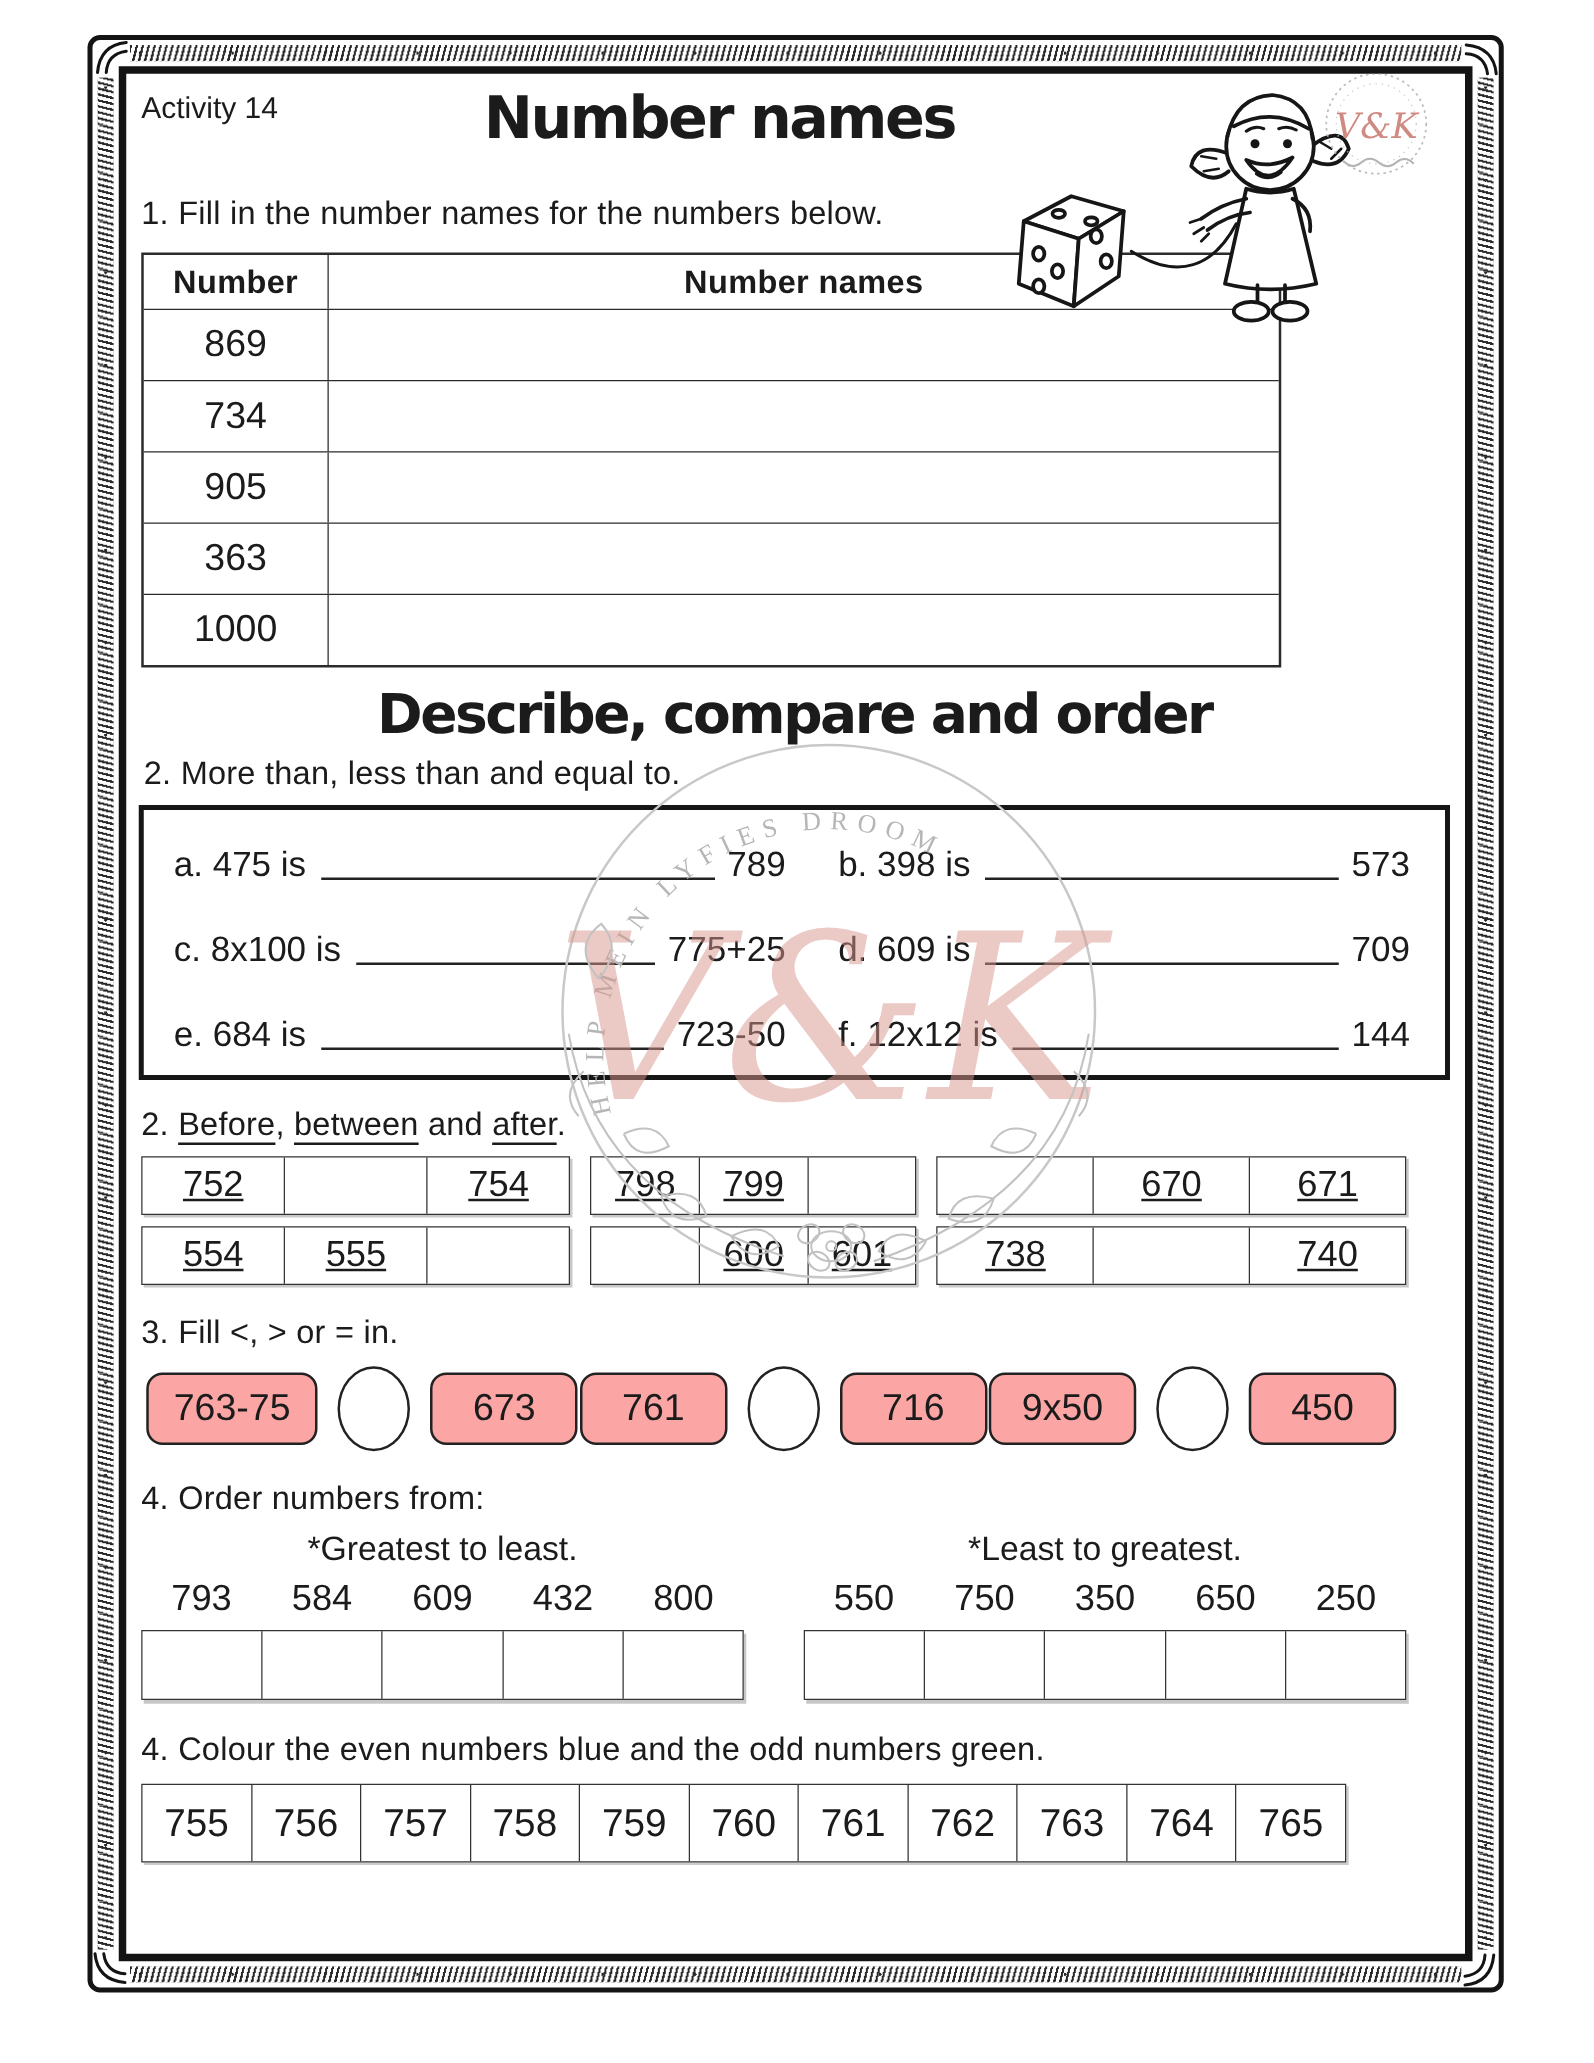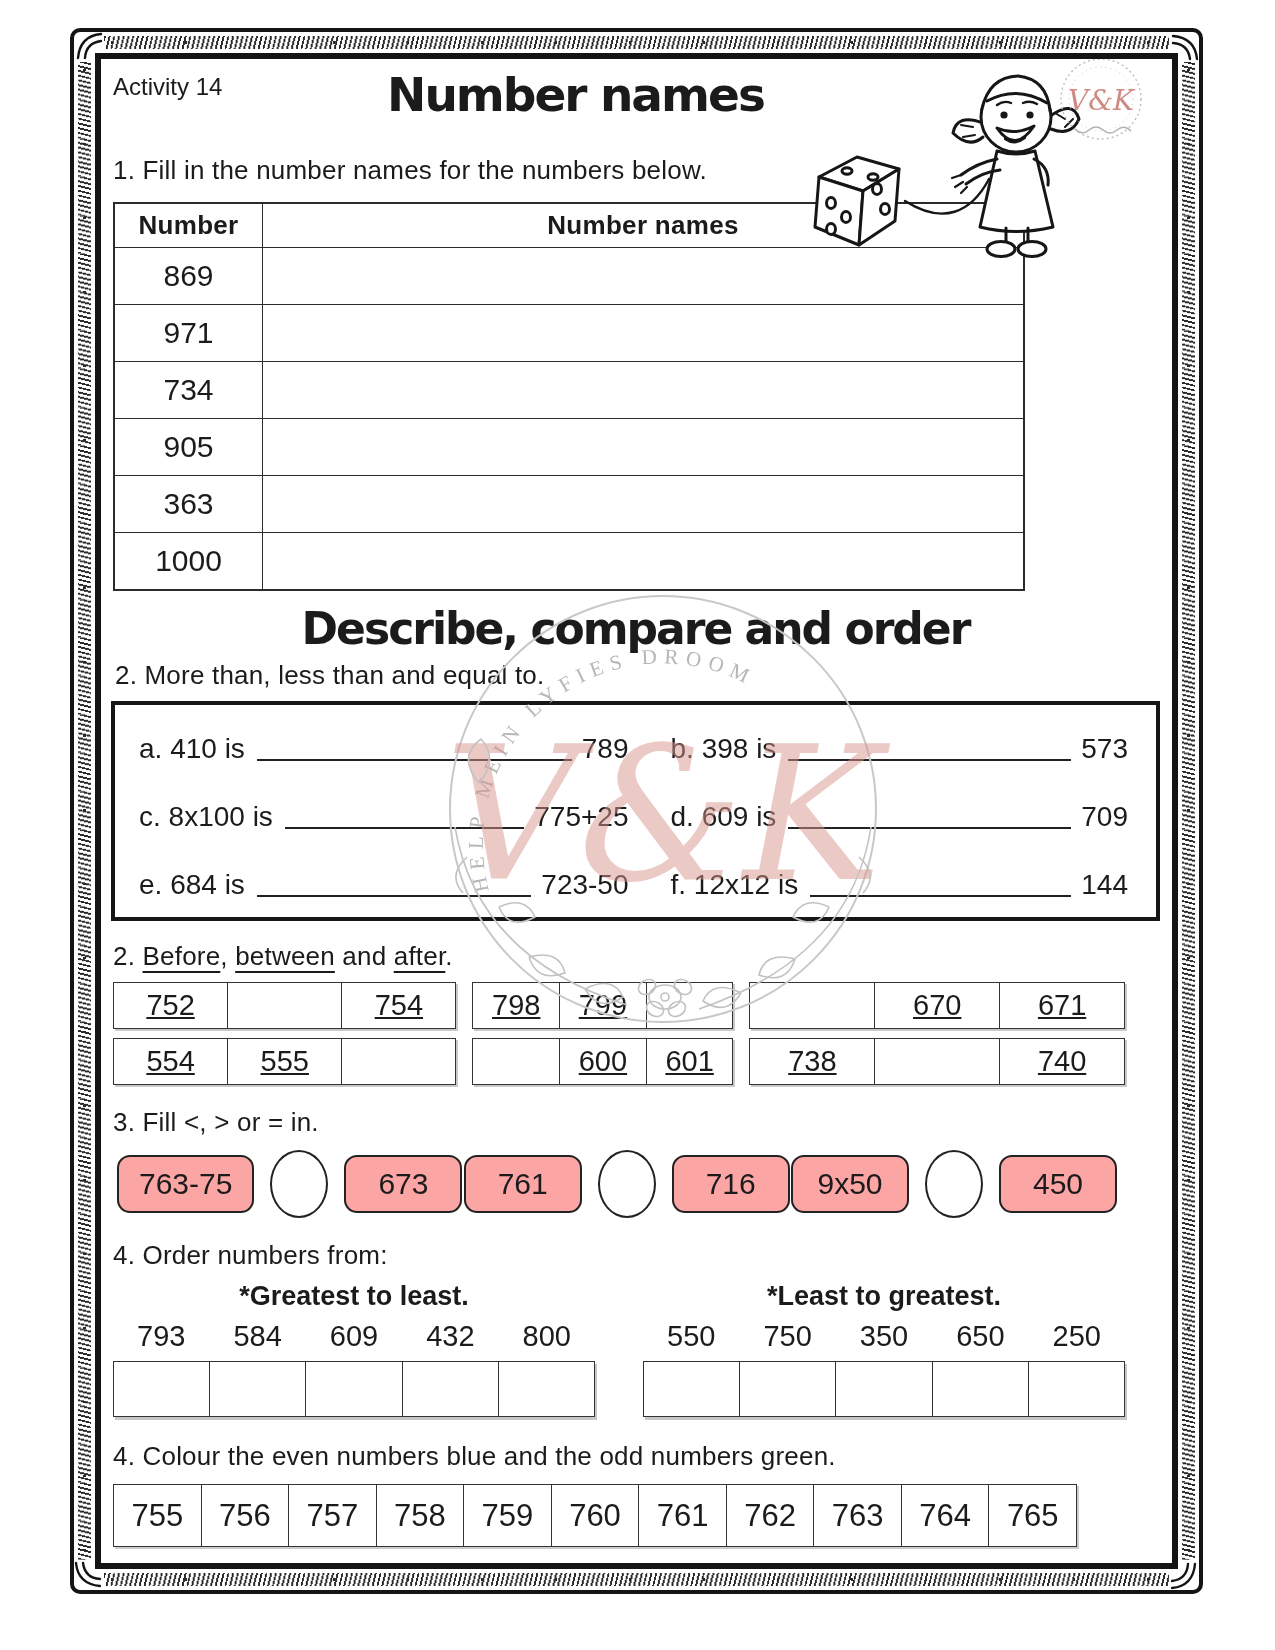--- a/index.html
+++ b/index.html
@@ -81,21 +81,21 @@
   .fs-row { display:flex; align-items:center; justify-content:space-between; width:1000px; margin-left:6px; }
   .fs-pair { display:flex; align-items:center; gap:16px; }
   .fs-box { border:2.6px solid #222; border-radius:13px; min-width:118px; height:58px; padding:0 20px;
             display:flex; align-items:center; justify-content:center; font-size:30px; background:#fca5a5; }
   .fs-circle { width:58px; height:68px; border:2.6px solid #222; border-radius:50%; background:#fff; }
 
   
   .i5 { margin:22px 0 4px 2px; }
   .order-cols { display:flex; gap:48px; width:1012px; margin-left:2px; }
   .order-col { flex:1; }
-  .order-head { text-align:center; font-size:27px; font-weight:bold; margin:6px 0 8px; }
+  .order-head { text-align:center; font-size:27px; font-weight:normal; margin:6px 0 8px; }
   .order-nums { display:flex; justify-content:space-around; font-size:29px; margin-bottom:8px; }
   .order-grid { display:flex; border:1.7px solid #333; height:56px; background:#fff; box-shadow:2px 3px 0 #c7c7c7; }
   .order-cell { flex:1; } .order-cell + .order-cell { border-left:1.7px solid #333; }
 
   
   .i6 { margin:24px 0 12px 2px; }
   .col-grid { display:flex; border:1.7px solid #333; height:63px; width:964px; margin-left:2px;
               background:#fff; box-shadow:2px 2px 0 #cccccc; }
   .col-cell { flex:1; display:flex; align-items:center; justify-content:center; font-size:31px; }
   .col-cell + .col-cell { border-left:1.7px solid #333; }
@@ -186,24 +186,20 @@
       <div class="t1">
         <div class="t1-row t1-head">
           <div class="t1-num">Number</div>
           <div class="t1-name">Number names</div>
         </div>
         <div class="t1-row t1-data">
           <div class="t1-num">869</div>
           <div class="t1-name"></div>
         </div>
         <div class="t1-row t1-data">
-          <div class="t1-num">971</div>
-          <div class="t1-name"></div>
-        </div>
-        <div class="t1-row t1-data">
           <div class="t1-num">734</div>
           <div class="t1-name"></div>
         </div>
         <div class="t1-row t1-data">
           <div class="t1-num">905</div>
           <div class="t1-name"></div>
         </div>
         <div class="t1-row t1-data">
           <div class="t1-num">363</div>
           <div class="t1-name"></div>
@@ -212,21 +208,21 @@
           <div class="t1-num">1000</div>
           <div class="t1-name"></div>
         </div>
       </div>
 
       <div class="title2">Describe, compare and order</div>
       <div class="instr i2">2. More than, less than and equal to.</div>
 
       <div class="mlbox">
         <div class="ml-item">
-          <span class="ml-lab">a. 410 is</span>
+          <span class="ml-lab">a. 475 is</span>
           <span class="ml-blank"></span>
           <span class="ml-target">789</span>
         </div>
         <div class="ml-item">
           <span class="ml-lab">b. 398 is</span>
           <span class="ml-blank"></span>
           <span class="ml-target">573</span>
         </div>
         <div class="ml-item">
           <span class="ml-lab">c. 8x100 is</span>

